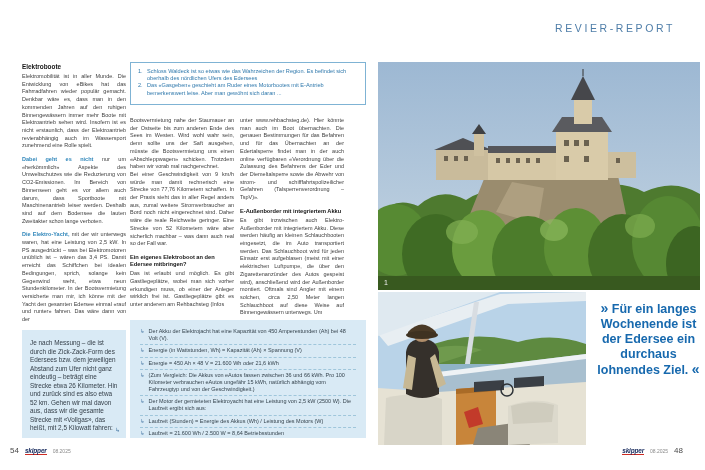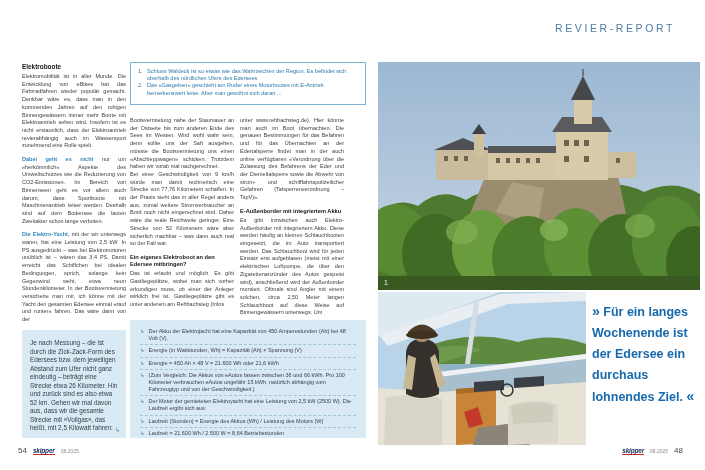--- a/index.html
+++ b/index.html
@@ -41,27 +41,27 @@
   .calc-text{flex:1;}
 
   
   .photo{overflow:hidden;}
   #castle-photo{left:378px;top:62px;width:322px;height:228px;}
   #boat-photo{left:378px;top:292px;width:208px;height:153px;}
   .photo svg{display:block;width:100%;height:100%;}
   .photo-label{position:absolute;left:6px;bottom:4px;color:#f2f2f2;font-size:7px;}
 
   
-  .quote{left:592px;top:301px;width:113px;color:#1769ae;
-         font-weight:bold;font-size:12.5px;line-height:21px;}
+  .quote{left:592px;top:301px;width:113px;text-align:center;color:#1769ae;
+         font-weight:bold;font-size:12.5px;line-height:15px;}
   .quote .qmark{font-size:14px;}
 
   
   .footer{top:446px;display:flex;align-items:baseline;gap:6px;}
-  #footer-left{left:18px;}
+  #footer-left{left:10px;}
   #footer-right{right:22px;}
   .pagenum{font-size:8px;color:#4a4a4a;}
   .maglogo{font-style:italic;font-weight:bold;font-size:6.5px;color:#16295c;
            border-bottom:1.5px solid #cc2a22;padding-bottom:0px;letter-spacing:-0.2px;}
   .issue{font-size:5px;color:#8a8a8a;}
 </style>
 </head>
 <body>
 
 <div class="spread">

